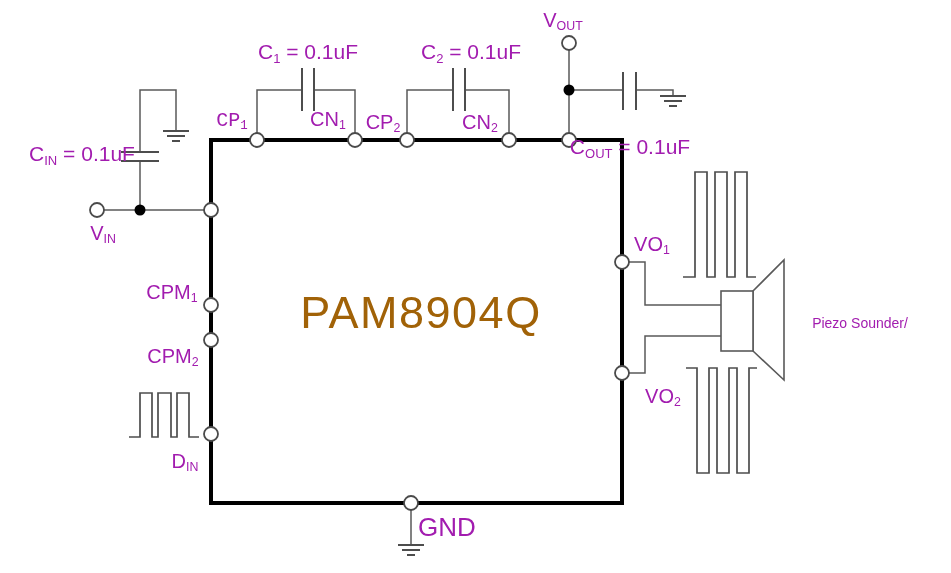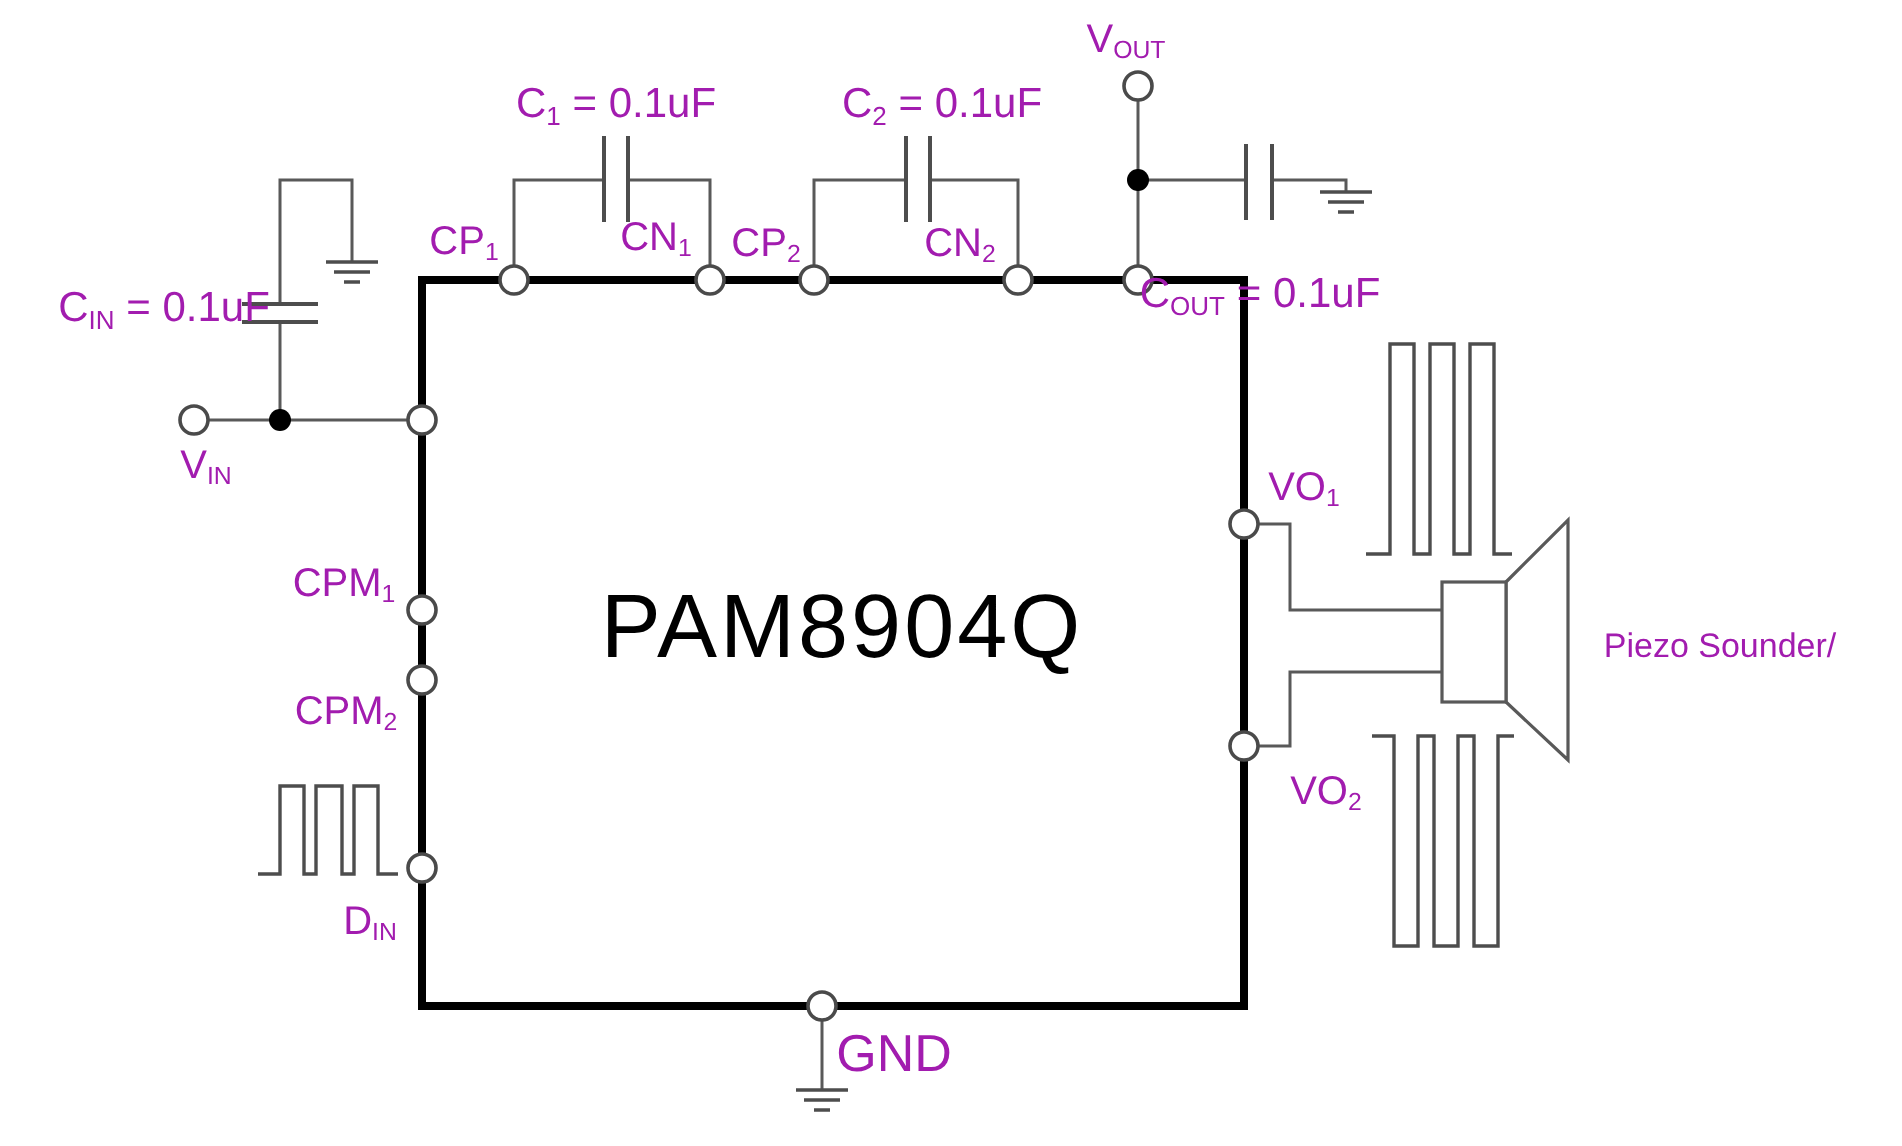--- a/index.html
+++ b/index.html
@@ -24,24 +24,24 @@
     font-size:62%;
     line-height:0;
     vertical-align:baseline;
     position:relative;
     top:0.28em;
   }
   .val{font-size:21px;}
   .chip-name{
     font-size:45px;
     letter-spacing:1.5px;
-    color:#000000;
+    color:#a16207;
   }
   .load-lbl{
-    font-size:17px;
+    font-size:14px;
     line-height:23px;
   }
 </style>
 </head>
 <body>
 
 <div class="canvas">
 
   <svg width="951" height="573" viewBox="0 0 951 573">
 
@@ -131,21 +131,21 @@
   </div>
 
   <div class="lbl" style="left:563px;top:20px;">
     <span>V</span><sub>OUT</sub>
   </div>
 
   <div class="lbl" style="left:103px;top:233px;">
     <span>V</span><sub>IN</sub>
   </div>
 
-  <div class="lbl" style="left:232px;top:121px;">
+  <div class="lbl" style="left:232px;top:121px;font-family:Liberation Mono, monospace;">
     <span>CP</span><sub>1</sub>
   </div>
 
   <div class="lbl" style="left:328px;top:119px;">
     <span>CN</span><sub>1</sub>
   </div>
 
   <div class="lbl" style="left:383px;top:122px;">
     <span>CP</span><sub>2</sub>
   </div>

